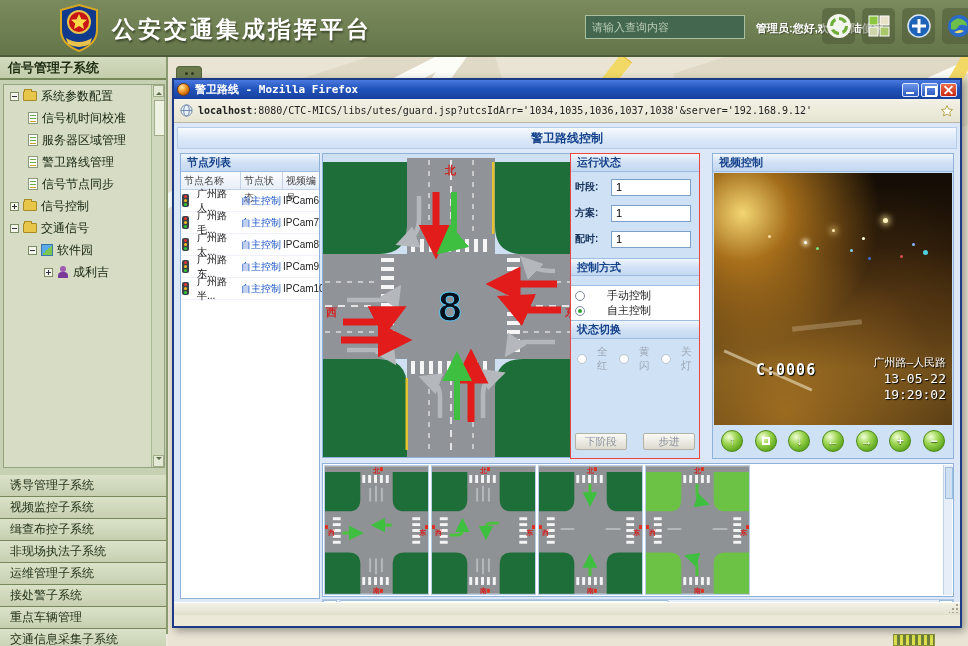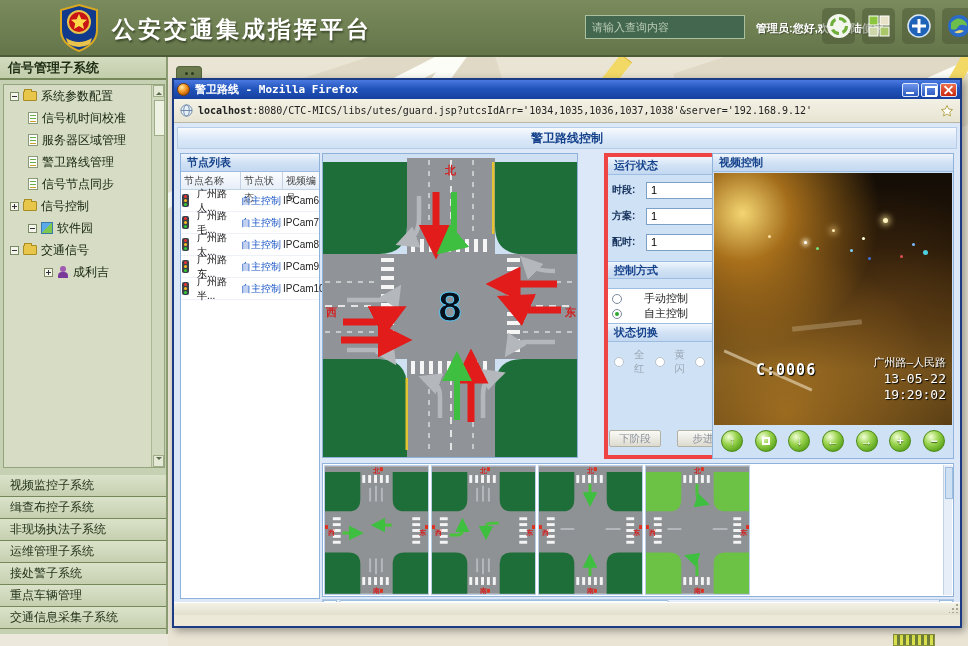--- a/index.html
+++ b/index.html
@@ -83,21 +83,21 @@
   .c-name { width:60px; } .c-status { width:42px; } .c-cam { width:36px; border-right:none!important; }
   .nl-row { display:flex; height:22px; align-items:center; border-bottom:1px solid #eef2f8; cursor:pointer; }
   .nl-row .c-name { display:flex; align-items:center; gap:8px; font-size:10px; color:#111; overflow:hidden; }
   .nl-row .c-status { font-size:10px; color:#1a56c4; }
   .nl-row .c-cam { font-size:10px; color:#222; }
   .ico-signal { width:7px; height:13px; background:#3a4148; border-radius:2px; position:relative; flex:none; margin-left:1px; }
   .ico-signal::before { content:""; position:absolute; left:2px; top:1px; width:3px; height:3px; border-radius:50%; background:#e33; box-shadow:0 4px 0 #fb2,0 8px 0 #3c3; }
 
   .panel-xsection { position:absolute; left:148px; top:30px; width:256px; height:305px; background:#cfe0f2; border:1px solid #8fb2da; }
 
-  .panel-ctrl { position:absolute; left:430px; top:30px; width:130px; height:306px; background:#cfe2f5; border:4px solid #ef4444; }
+  .panel-ctrl { position:absolute; left:396px; top:30px; width:130px; height:306px; background:#cfe2f5; border:1px solid #ef4444; }
   .fld-row { display:flex; align-items:center; height:22px; padding:0 4px; gap:4px; margin-top:4px; }
   .fld-row label { font-size:10px; font-weight:bold; color:#16325c; width:32px; }
   .fld-row input { width:80px; height:17px; border:1px solid #7da0c8; font-size:11px; padding-left:4px; background:#fff; }
   .radio-box { background:#fff; border-top:1px solid #9dbde2; border-bottom:1px solid #9dbde2; padding:2px 4px; margin-top:9px; }
   .radio-line { display:flex; align-items:center; gap:22px; height:15px; font-size:11px; color:#222; cursor:pointer; }
   .rdot { width:10px; height:10px; border-radius:50%; border:1px solid #7b8a9a; background:#fff; position:relative; flex:none; }
   .rdot.on::after { content:""; position:absolute; left:2px; top:2px; width:4px; height:4px; border-radius:50%; background:#2ea62e; }
   .rdot.dis { border-color:#b9c2cc; }
   .sw-row { display:flex; gap:10px; padding:6px 6px 0 6px; }
   .sw-opt { display:flex; align-items:center; gap:10px; font-size:10.5px; color:#9aa6b4; cursor:pointer; }
@@ -233,42 +233,43 @@
         </div>
       <div class="tree-row l1">
           <span class="ico-doc"></span>
           <span>信号节点同步</span>
         </div>
       <div class="tree-row l0">
           <span class="expander plus"></span>
           <span class="ico-folder"></span>
           <span>信号控制</span>
         </div>
+      <div class="tree-row l0">
+          <span class="expander"></span>
+          <span class="ico-folder"></span>
+          <span>交通信号</span>
+        </div>
       <div class="tree-row l1">
           <span class="expander"></span>
           <span class="ico-app"></span>
           <span>软件园</span>
         </div>
-      <div class="tree-row l0">
-          <span class="expander"></span>
-          <span class="ico-folder"></span>
-          <span>交通信号</span>
-        </div>
       <div class="tree-row l2">
           <span class="expander plus"></span>
           <span class="ico-person"></span>
           <span>成利吉</span>
         </div>
       <div class="tree-scroll">
         <div class="arr up"></div>
         <div class="thumb"></div>
         <div class="arr dn"></div>
       </div>
     </div>
     <div class="sb-sections">
+      <div class="sb-item">诱导管理子系统</div>
       <div class="sb-item">视频监控子系统</div>
       <div class="sb-item">缉查布控子系统</div>
       <div class="sb-item">非现场执法子系统</div>
       <div class="sb-item">运维管理子系统</div>
       <div class="sb-item">接处警子系统</div>
       <div class="sb-item">重点车辆管理</div>
       <div class="sb-item">交通信息采集子系统</div>
 
     </div>
   </div>

